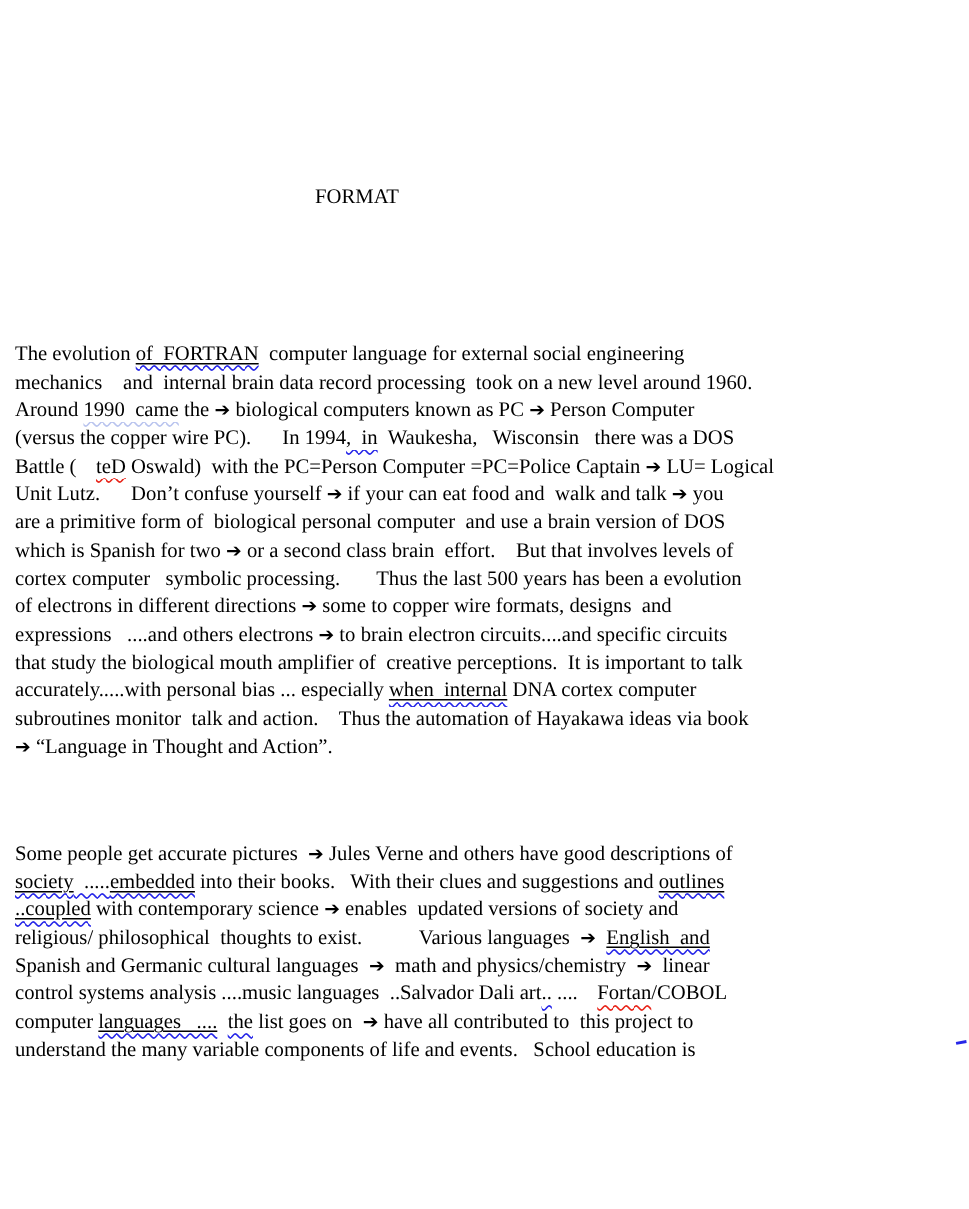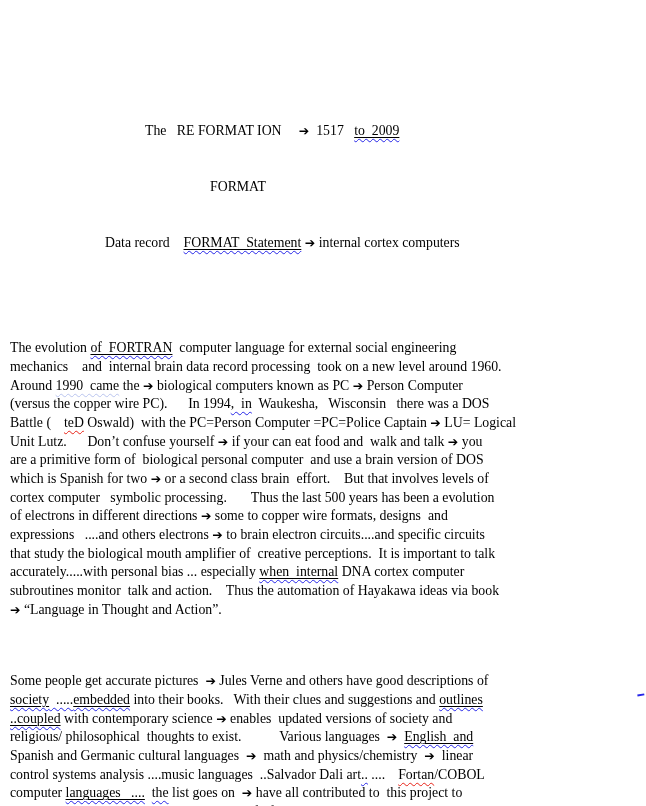--- a/index.html
+++ b/index.html
@@ -66,23 +66,21 @@
     border-bottom:2px solid var(--squiggle_blue);
     transform:rotate(-10deg);
   }
 </style>
 </head>
 <body>
 
 
 
 <div>
-  <div class="line title-line-1"><span class="">The   RE FORMAT ION     </span><span class="arrow">➔</span><span class="">  1517   </span><span class="u"><span class="wavy-blue">to  2009</span></span></div>
   <div class="line title-line-2"><span class="">FORMAT</span></div>
-  <div class="line title-line-3"><span class="">Data record    </span><span class="u"><span class="wavy-blue">FORMAT  Statement</span></span><span class=""> </span><span class="arrow">➔</span><span class=""> internal cortex computers</span></div>
 </div>
 
 <div id="p1"><div class="line"><span class="">The evolution </span><span class="u"><span class="wavy-blue">of  FORTRAN</span></span><span class="">  computer language for external social engineering</span></div><div class="line"><span class="">mechanics    and  internal brain data record processing  took on a new level around 1960.</span></div><div class="line"><span class="">Around </span><span class="wavy-light">1990  came</span><span class=""> the </span><span class="arrow">➔</span><span class=""> biological computers known as PC </span><span class="arrow">➔</span><span class=""> Person Computer</span></div><div class="line"><span class="">(versus the copper wire PC).      In 1994</span><span class="wavy-blue">,  in</span><span class="">  Waukesha,   Wisconsin   there was a DOS</span></div><div class="line"><span class="">Battle (</span><span class="wavy-red">teD</span><span class=""> Oswald)  with the PC=Person Computer =PC=Police Captain </span><span class="arrow">➔</span><span class=""> LU= Logical</span></div><div class="line"><span class="">Unit Lutz.      Don’t confuse yourself </span><span class="arrow">➔</span><span class=""> if your can eat food and  walk and talk </span><span class="arrow">➔</span><span class=""> you</span></div><div class="line"><span class="">are a primitive form of  biological personal computer  and use a brain version of DOS</span></div><div class="line"><span class="">which is Spanish for two </span><span class="arrow">➔</span><span class=""> or a second class brain  effort.    But that involves levels of</span></div><div class="line"><span class="">cortex computer   symbolic processing.       Thus the last 500 years has been a evolution</span></div><div class="line"><span class="">of electrons in different directions </span><span class="arrow">➔</span><span class=""> some to copper wire formats, designs  and</span></div><div class="line"><span class="">expressions   ....and others electrons </span><span class="arrow">➔</span><span class=""> to brain electron circuits....and specific circuits</span></div><div class="line"><span class="">that study the biological mouth amplifier of  creative perceptions.  It is important to talk</span></div><div class="line"><span class="">accurately.....with personal bias ... especially </span><span class="u"><span class="wavy-blue">when  internal</span></span><span class=""> DNA cortex computer</span></div><div class="line"><span class="">subroutines monitor  talk and action.    Thus the automation of Hayakawa ideas via book</span></div><div class="line"><span class="arrow">➔</span><span class=""> “Language in Thought and Action”.</span></div></div>
 <div id="p2"><div class="line"><span class="">Some people get accurate pictures  </span><span class="arrow">➔</span><span class=""> Jules Verne and others have good descriptions of</span></div><div class="line"><span class="u"><span class="wavy-blue">society</span></span><span class="wavy-blue">  .....</span><span class="u"><span class="wavy-blue">embedded</span></span><span class=""> into their books.   With their clues and suggestions and </span><span class="u"><span class="wavy-blue">outlines</span></span></div><div class="line"><span class="u"><span class="wavy-blue">..coupled</span></span><span class=""> with contemporary science </span><span class="arrow">➔</span><span class=""> enables  updated versions of society and</span></div><div class="line"><span class="">religious/ philosophical  thoughts to exist.           Various languages  </span><span class="arrow">➔</span><span class="">  </span><span class="u"><span class="wavy-blue">English  and</span></span></div><div class="line"><span class="">Spanish and Germanic cultural languages  </span><span class="arrow">➔</span><span class="">  math and physics/chemistry  </span><span class="arrow">➔</span><span class="">  linear</span></div><div class="line"><span class="">control systems analysis ....music languages  ..Salvador Dali art</span><span class="wavy-blue">..</span><span class=""> ....</span><span class="wavy-red">Fortan</span><span class="">/COBOL</span></div><div class="line"><span class="">computer </span><span class="u"><span class="wavy-blue">languages   ....</span></span><span class="">  </span><span class="wavy-blue">the</span><span class=""> list goes on  </span><span class="arrow">➔</span><span class=""> have all contributed to  this project to</span></div><div class="line"><span class="">understand the many variable components of life and events.   School education is</span></div></div>
 
 <div class="stray-mark"></div>
 
 
 
 

